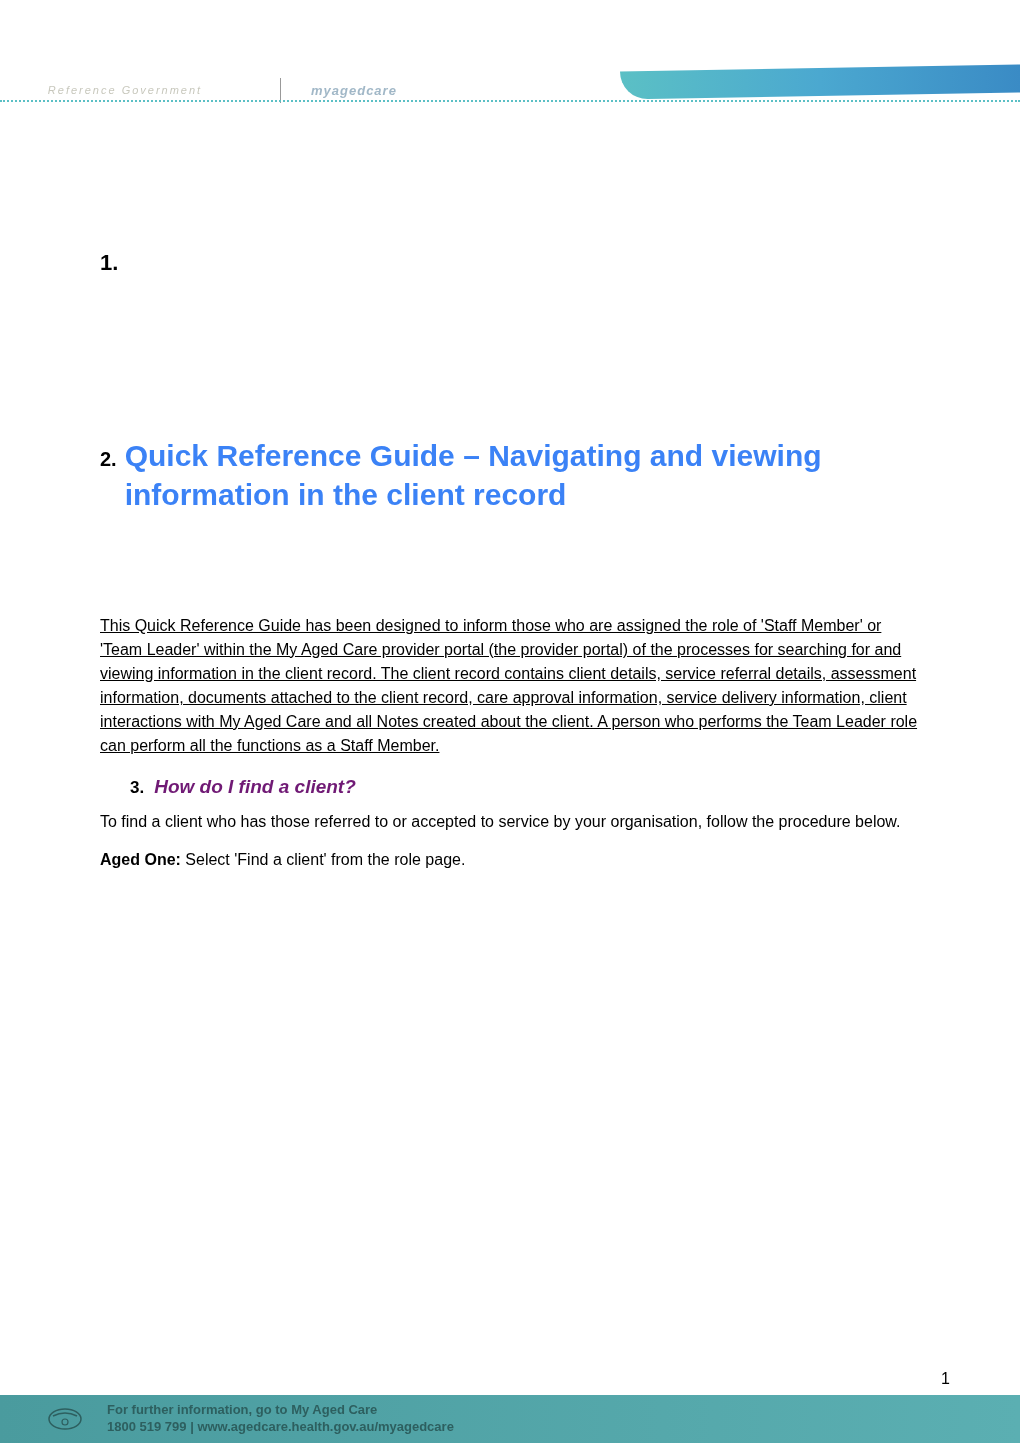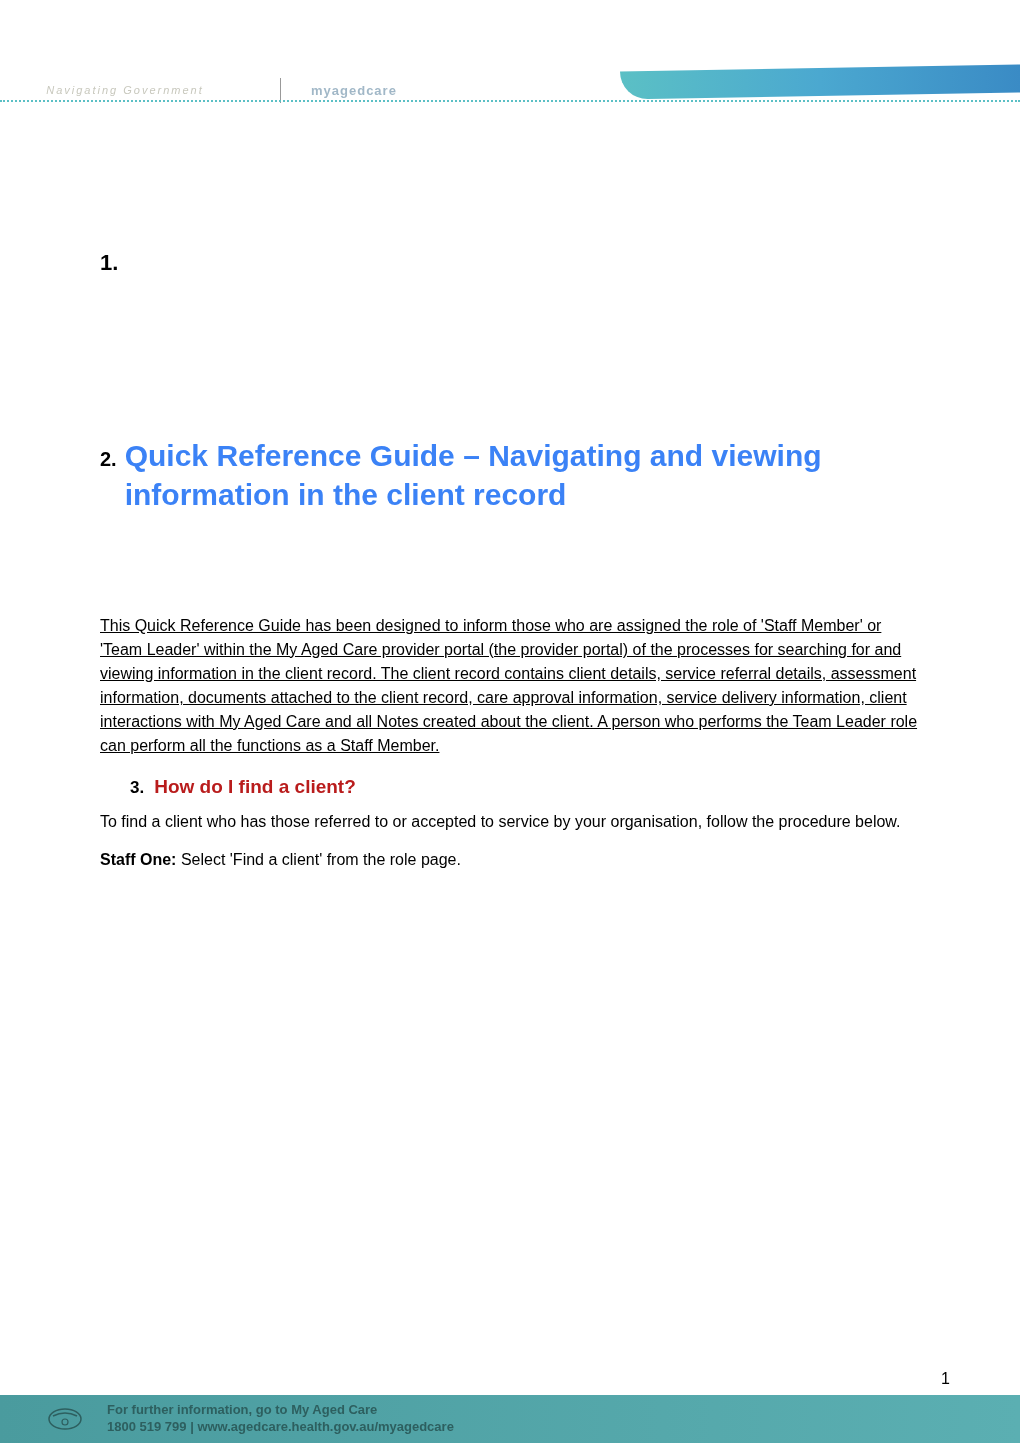--- a/index.html
+++ b/index.html
@@ -49,20 +49,21 @@
     .header-logo-center {
       width: 180px;
       height: 25px;
       display: flex;
       align-items: center;
       color: #7a9ab0;
       font-size: 13px;
       font-weight: bold;
       letter-spacing: 1px;
       opacity: 0.7;
+      font-style: italic;
     }
     
     .header-swoosh {
       position: absolute;
       right: 0;
       top: 68px;
       width: 400px;
       height: 28px;
       background: linear-gradient(90deg, #5bc0c5 0%, #4ba8d0 50%, #3a8bc5 100%);
       border-radius: 0 0 0 30px;
@@ -131,21 +132,22 @@
     .list-number-3 {
       font-size: 17px;
       font-weight: bold;
       color: #000;
       margin-right: 10px;
     }
     
     .section-heading {
       font-size: 19px;
       font-weight: bold;
-      color: #b91c1c;
+      font-style: italic;
+      color: #701a75;
     }
     
     .body-text {
       font-size: 16px;
       color: #000;
       line-height: 1.5;
       margin-bottom: 14px;
     }
     
     .step-text {
@@ -205,21 +207,21 @@
       bottom: 55px;
       font-size: 16px;
       color: #000;
     }
   </style>
 </head>
 <body>
 
 <div class="header-banner">
   <div class="header-logo-left">
-    <span>Navigating Government</span>
+    <span>Reference Government</span>
   </div>
   <div class="header-divider"></div>
   <div class="header-logo-center">
     <span>myagedcare</span>
   </div>
 </div>
 
 <div class="header-swoosh"></div>
 <div class="header-dotted-line"></div>
 
@@ -234,21 +236,21 @@
   <p class="intro-paragraph">This Quick Reference Guide has been designed to inform those who are assigned the role of 'Staff Member' or 'Team Leader' within the My Aged Care provider portal (the provider portal) of the processes for searching for and viewing information in the client record. The client record contains client details, service referral details, assessment information, documents attached to the client record, care approval information, service delivery information, client interactions with My Aged Care and all Notes created about the client. A person who performs the Team Leader role can perform all the functions as a Staff Member.</p>
 
   <div class="section-heading-row">
     <span class="list-number-3">3.</span>
     <span class="section-heading">How do I find a client?</span>
   </div>
 
   <p class="body-text">To find a client who has those referred to or accepted to service by your organisation, follow the procedure below.</p>
 
   <p class="step-text">
-    <span class="step-label">Staff One:</span><span> Select 'Find a client' from the role page.</span>
+    <span class="step-label">Aged One:</span><span> Select 'Find a client' from the role page.</span>
   </p>
 </div>
 
 <div class="page-number">1</div>
 
 <div class="footer">
   <div class="footer-icon">
     <svg class="footer-icon-svg" viewBox="0 0 36 22">
       <ellipse cx="18" cy="11" rx="16" ry="10" fill="none" stroke="#2d5f5f" stroke-width="1.5"></ellipse>
       <circle cx="18" cy="14" r="3" fill="none" stroke="#2d5f5f" stroke-width="1.2"></circle>

